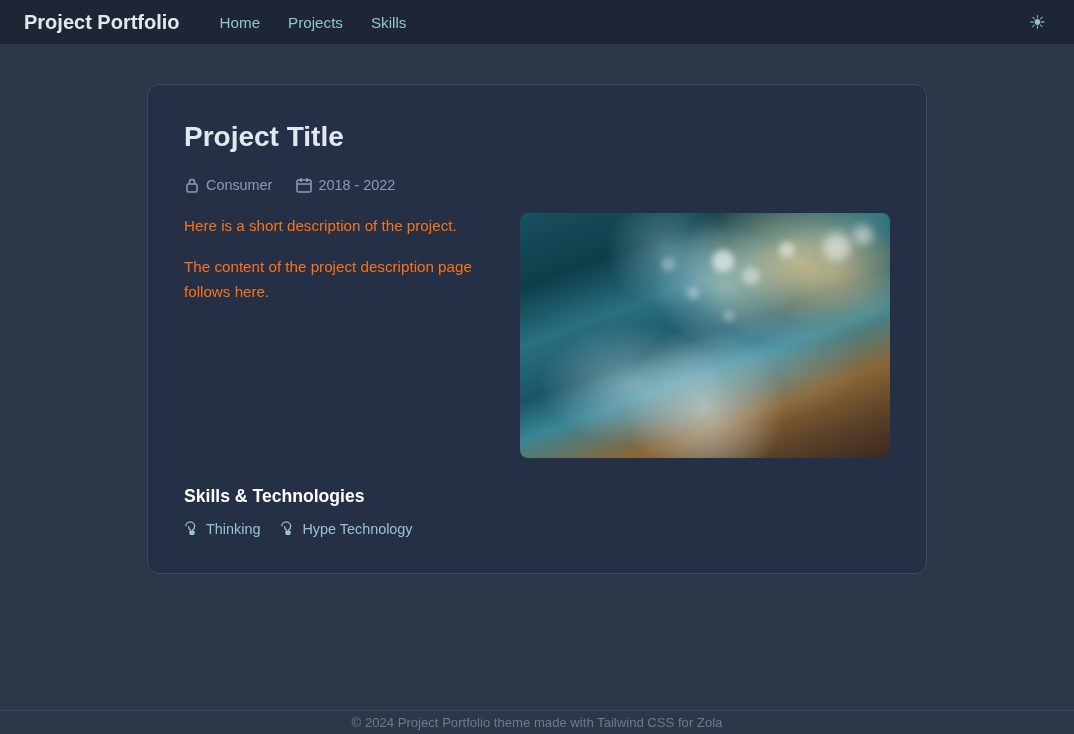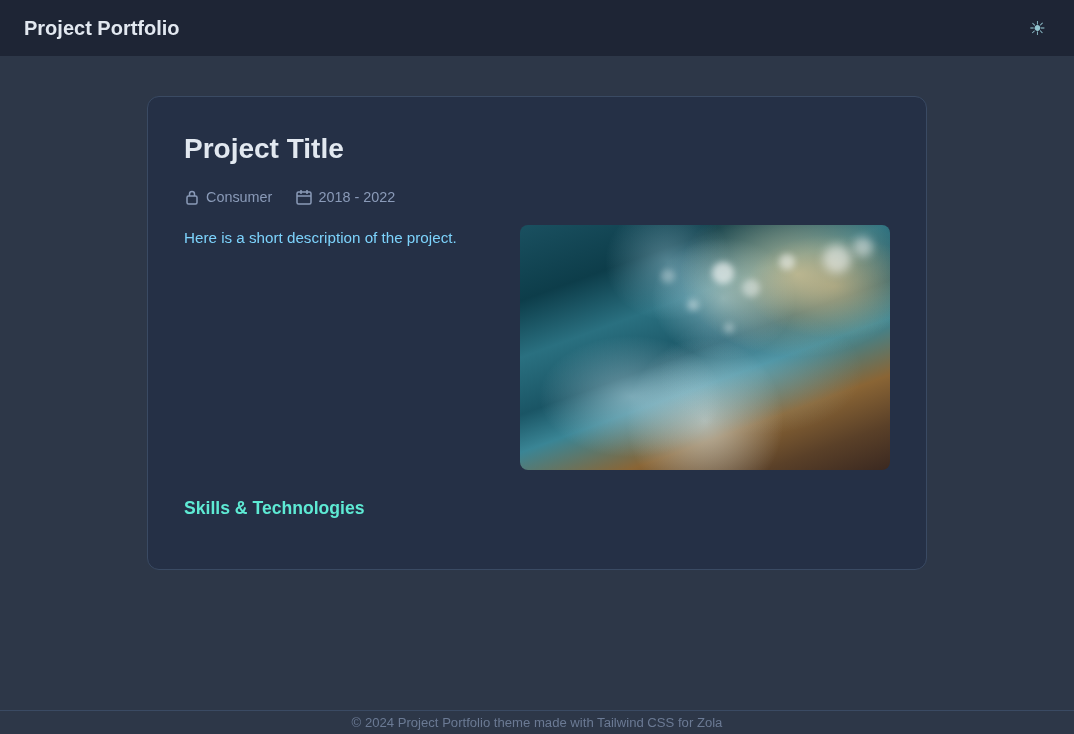--- a/index.html
+++ b/index.html
@@ -12,21 +12,21 @@
       display: flex;
       flex-direction: column;
     }
 
     
     nav {
       background-color: #1e2535;
       display: flex;
       align-items: center;
       padding: 0 24px;
-      height: 56px;
+      height: 44px;
       gap: 32px;
     }
 
     .nav-brand {
       color: #e2e8f0;
       font-size: 1.25rem;
       font-weight: 600;
       white-space: nowrap;
     }
 
@@ -109,21 +109,21 @@
     .lock-icon svg, .cal-icon svg { fill: none; stroke: #8a9ab8; stroke-width: 1.5; }
 
     .content-area {
       display: flex;
       gap: 24px;
       margin-bottom: 28px;
     }
 
     .description {
       flex: 1;
-      color: #7dd3fc;
+      color: #f97316;
       font-size: 0.95rem;
       line-height: 1.65;
     }
 
     .description p + p { margin-top: 16px; }
 
     .project-image {
       width: 370px;
       height: 245px;
       border-radius: 8px;
@@ -164,21 +164,21 @@
       position: absolute;
       border-radius: 50%;
       background: rgba(255,255,255,0.7);
       filter: blur(3px);
     }
 
     
     .skills-title {
       font-size: 1.1rem;
       font-weight: 600;
-      color: #5eead4;
+      color: #ffffff;
       margin-bottom: 14px;
     }
 
     .tags-row {
       display: flex;
       gap: 20px;
       flex-wrap: wrap;
     }
 
     .tag {
@@ -202,20 +202,25 @@
       color: #6b7a94;
       font-size: 0.82rem;
     }
   </style>
 </head>
 <body>
 
 <nav>
   <span class="nav-brand">Project Portfolio</span>
 
+  <div class="nav-links">
+    <a class="nav-link">Home</a>
+    <a class="nav-link">Projects</a>
+    <a class="nav-link">Skills</a>
+  </div>
 
   <button class="nav-theme-btn">
     <span>☀</span>
   </button>
 </nav>
 
 <main>
   <div class="card">
 
     <h1 class="project-title">Project Title</h1>
@@ -239,39 +244,59 @@
             <path d="M5 1v4M11 1v4"></path>
           </svg>
         </span>
         <span>2018 - 2022</span>
       </div>
     </div>
 
     <div class="content-area">
       <div class="description">
         <p>Here is a short description of the project.</p>
+        <p>The content of the project description page follows here.</p>
       </div>
 
       <div class="project-image">
         <div class="project-image-inner"></div>
 
         <div class="bokeh" style="width:22px;height:22px;top:15%;left:52%;opacity:0.85;"></div>
         <div class="bokeh" style="width:16px;height:16px;top:12%;left:70%;opacity:0.7;"></div>
         <div class="bokeh" style="width:28px;height:28px;top:8%;left:82%;opacity:0.75;filter:blur(5px)"></div>
         <div class="bokeh" style="width:18px;height:18px;top:22%;left:60%;opacity:0.6;"></div>
         <div class="bokeh" style="width:12px;height:12px;top:30%;left:45%;opacity:0.55;"></div>
         <div class="bokeh" style="width:20px;height:20px;top:5%;left:90%;opacity:0.65;filter:blur(4px)"></div>
         <div class="bokeh" style="width:10px;height:10px;top:40%;left:55%;opacity:0.5;"></div>
         <div class="bokeh" style="width:14px;height:14px;top:18%;left:38%;opacity:0.45;"></div>
       </div>
     </div>
 
     <div class="skills-section">
       <h2 class="skills-title">Skills &amp; Technologies</h2>
 
+      <div class="tags-row">
+        <div class="tag">
+          <svg class="tag-icon" viewBox="0 0 18 18" fill="none" stroke="#93c5d0" stroke-width="1.5">
+            <path d="M2 6a5 5 0 0110 0c0 2-1 3.5-2.5 4.5V12H7.5v-1.5C6 9.5 5 8 5 6"></path>
+            <rect x="6.5" y="12" width="5" height="1.5" rx="0.5"></rect>
+            <rect x="7" y="13.5" width="4" height="1.5" rx="0.5"></rect>
+          </svg>
+          <span>Thinking</span>
+        </div>
+
+        <div class="tag">
+          <svg class="tag-icon" viewBox="0 0 18 18" fill="none" stroke="#93c5d0" stroke-width="1.5">
+            <path d="M2 6a5 5 0 0110 0c0 2-1 3.5-2.5 4.5V12H7.5v-1.5C6 9.5 5 8 5 6"></path>
+            <rect x="6.5" y="12" width="5" height="1.5" rx="0.5"></rect>
+            <rect x="7" y="13.5" width="4" height="1.5" rx="0.5"></rect>
+          </svg>
+          <span>Hype Technology</span>
+        </div>
+      </div>
     </div>
 
   </div>
 </main>
 
 <footer>
   <span>© 2024 Project Portfolio theme made with Tailwind CSS for Zola</span>
 </footer>
 
 </body></html>

